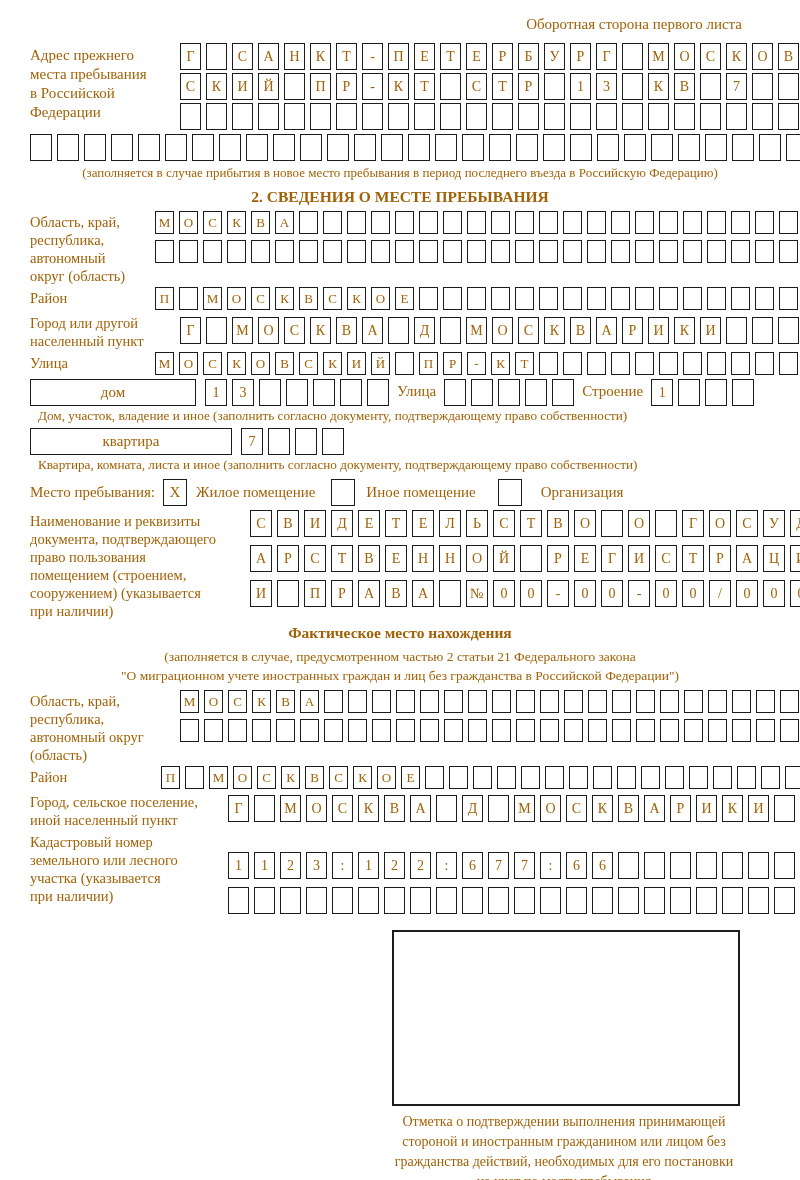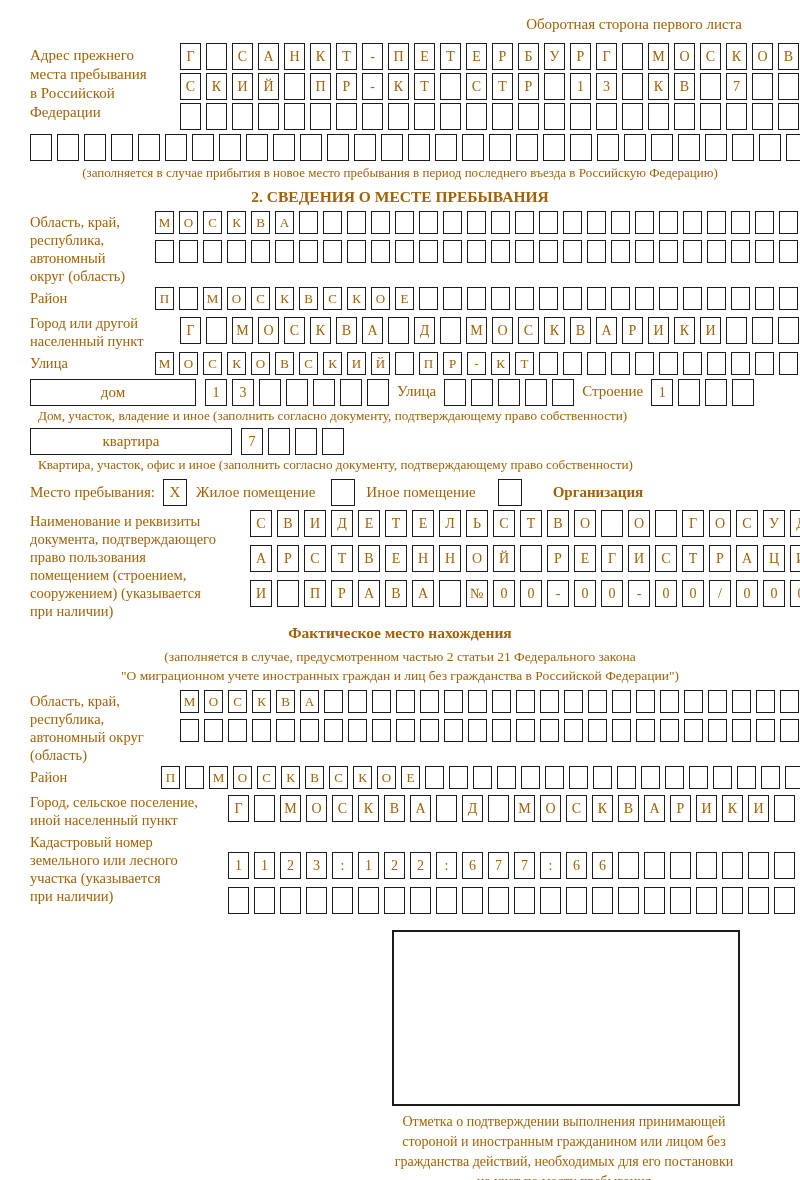--- a/index.html
+++ b/index.html
@@ -384,30 +384,30 @@
 
   <div class="house-row">
     <div class="wide-box kv-box">квартира</div>
     <div class="cellrow w20">
         <div class="cell">7</div>
         <div class="cell"></div>
         <div class="cell"></div>
         <div class="cell"></div>
       </div>
   </div>
-  <div class="note">Квартира, участок, офис и иное (заполнить согласно документу, подтверждающему право собственности)</div>
+  <div class="note">Квартира, комната, листа и иное (заполнить согласно документу, подтверждающему право собственности)</div>
 
   <div class="stay-row">
     <span>Место пребывания:</span>
     <span class="checkbox" style="margin-left:8px;">X</span>
     <span style="margin-left:9px;">Жилое помещение</span>
     <span class="checkbox" style="margin-left:16px;"></span>
     <span style="margin-left:11px;">Иное помещение</span>
     <span class="checkbox" style="margin-left:22px;"></span>
-    <span style="margin-left:31px;font-weight:bold;">Организация</span>
+    <span style="margin-left:19px;">Организация</span>
   </div>
 
   <div class="formrow doc-block">
     <div class="flabel lw220">Наименование и реквизиты<br>документа, подтверждающего<br>право пользования<br>помещением (строением,<br>сооружением) (указывается<br>при наличии)</div>
     <div>
       <div class="cellrow w20">
           <div class="cell">С</div>
           <div class="cell">В</div>
           <div class="cell">И</div>
           <div class="cell">Д</div>

